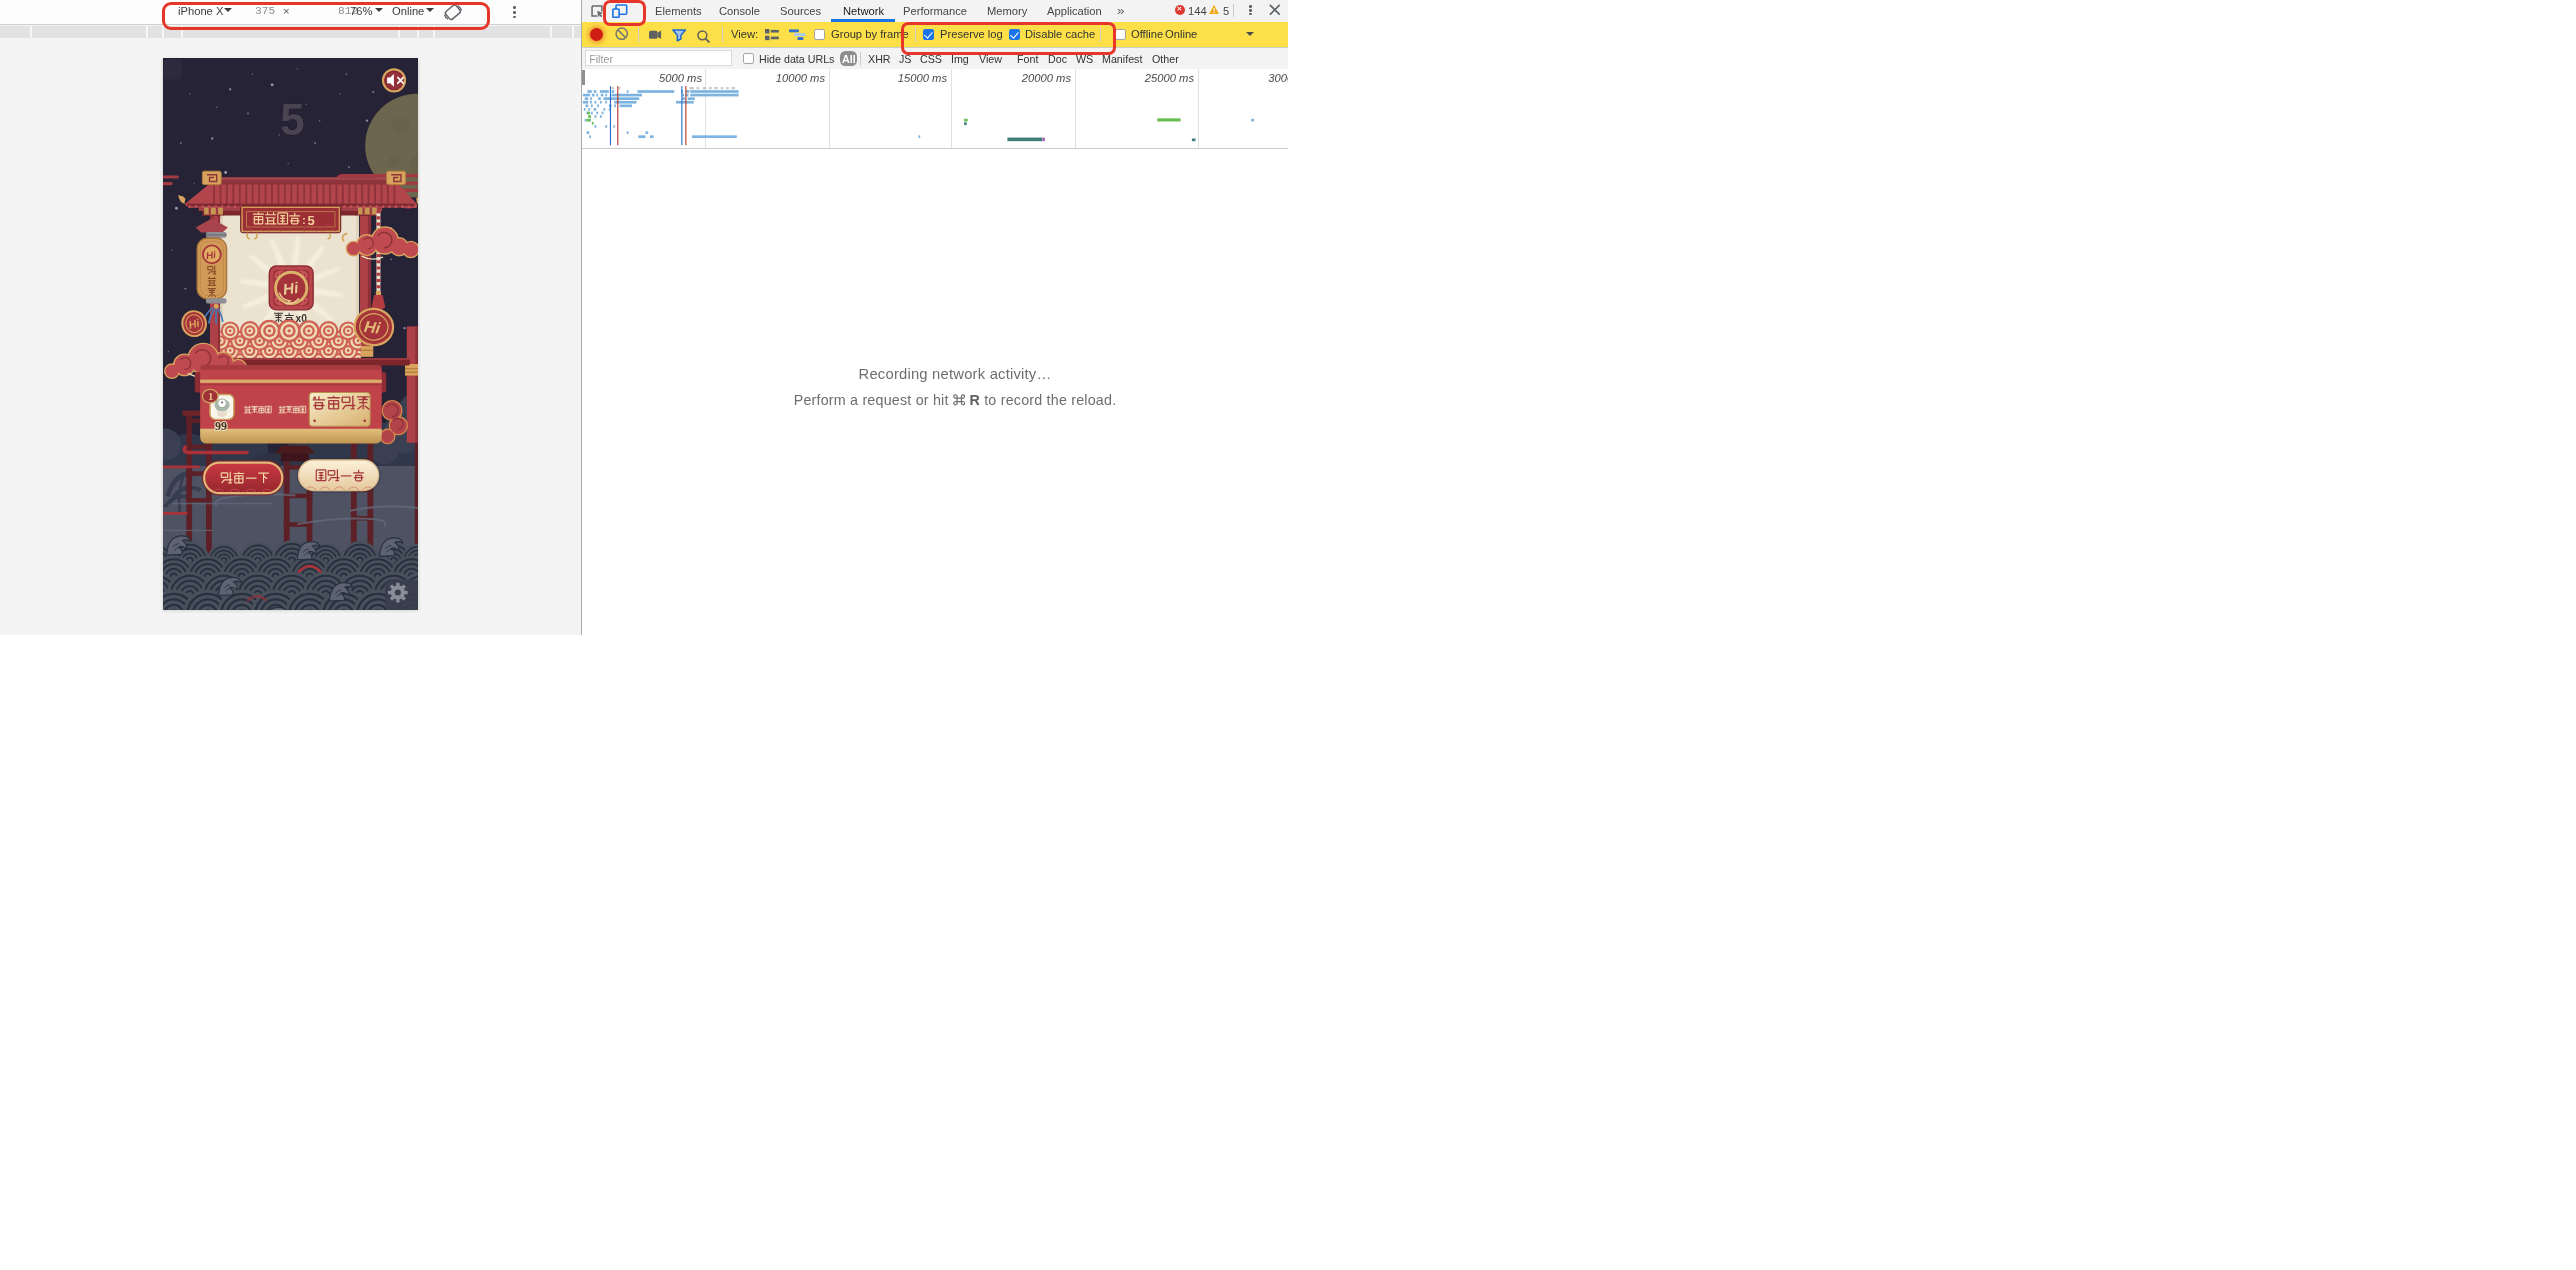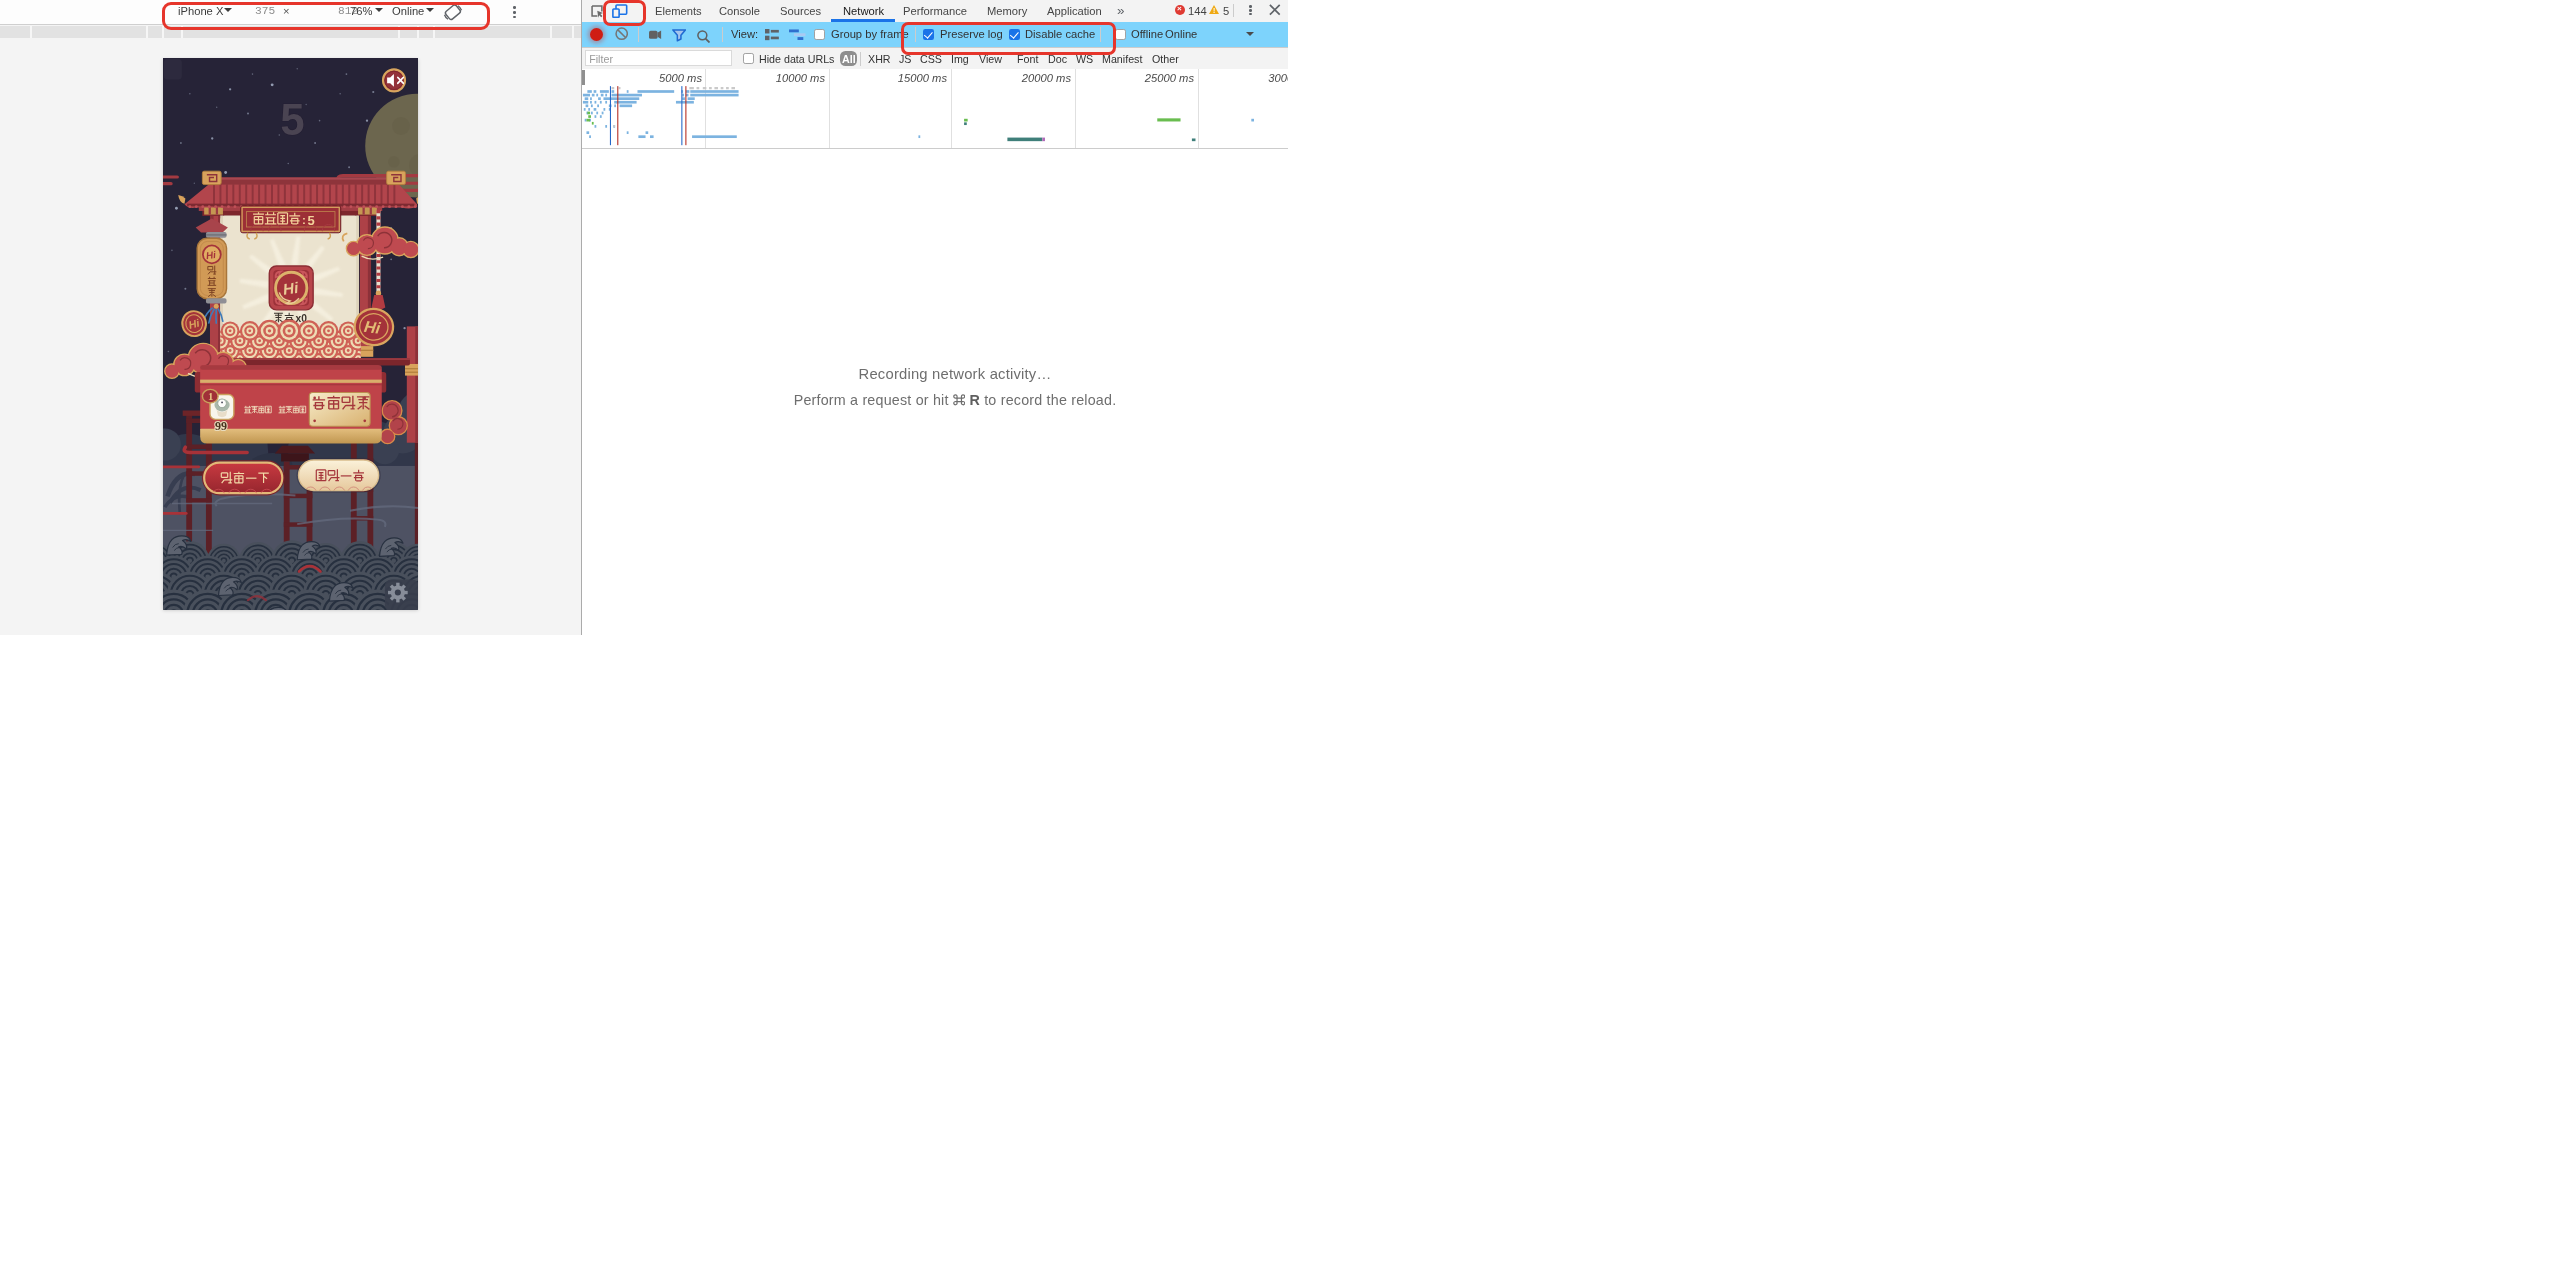--- a/index.html
+++ b/index.html
@@ -12,21 +12,21 @@
 .tri{width:0;height:0;border-left:4px solid transparent;border-right:4px solid transparent;border-top:4.5px solid #3c3c3c;position:absolute;top:7.6px;}
 #mediabar{position:absolute;left:0;top:26px;width:581px;height:12px;background:#e2e2e2;}
 #mediabar .gap{position:absolute;top:0;height:12px;width:2.2px;background:#f6f6f6;}
 #screen{position:absolute;left:163px;top:58px;width:255px;height:552px;background:#262337;box-shadow:0 0.9px 3.6px rgba(0,0,0,.18);}
 
 .redbox{position:absolute;border:3px solid #e6352b;border-radius:9px;}
 
 #right{position:absolute;left:582px;top:0;width:706px;height:635px;background:#fff;}
 #divider{position:absolute;left:581px;top:0;width:0.9px;height:635px;background:#ababab;}
 #tabbar{position:absolute;left:0;top:0;width:706px;height:21.5px;background:#f3f3f3;border-bottom:0.9px solid #ccc;}
-#row2{position:absolute;left:0;top:22.4px;width:706px;height:25px;background:#7dd3fc;border-bottom:0.9px solid #ccc;}
+#row2{position:absolute;left:0;top:22.4px;width:706px;height:25px;background:#fde047;border-bottom:0.9px solid #ccc;}
 #row3{position:absolute;left:0;top:48px;width:706px;height:20.6px;background:#f3f3f3;border-bottom:0.9px solid #ccc;}
 .tab{position:absolute;top:4.9px;font-size:11.2px;white-space:nowrap;color:#454545;}
 #tabbar .sel{color:#1a1a1a;}
 .lbl{position:absolute;font-size:11.2px;color:#333;white-space:nowrap;}
 .lbl2{position:absolute;font-size:10.7px;color:#333;top:5.4px;white-space:nowrap;}
 .cb{position:absolute;width:11px;height:11px;border:1.3px solid #a2a2a2;border-radius:2.2px;background:#fff;box-sizing:border-box;}
 .cbc{position:absolute;width:11px;height:11px;border-radius:2.2px;background:#1a73e8;box-sizing:border-box;}
 .cbc:after{content:"";position:absolute;left:2.8px;top:0.7px;width:3.6px;height:6.7px;border:solid #fff;border-width:0 1.8px 1.8px 0;transform:rotate(40deg);}
 .vsep{position:absolute;width:0.9px;background:#ccc;}
 #overview{position:absolute;left:0;top:69px;width:706px;height:79px;background:#fff;border-bottom:0.9px solid #ccc;}

